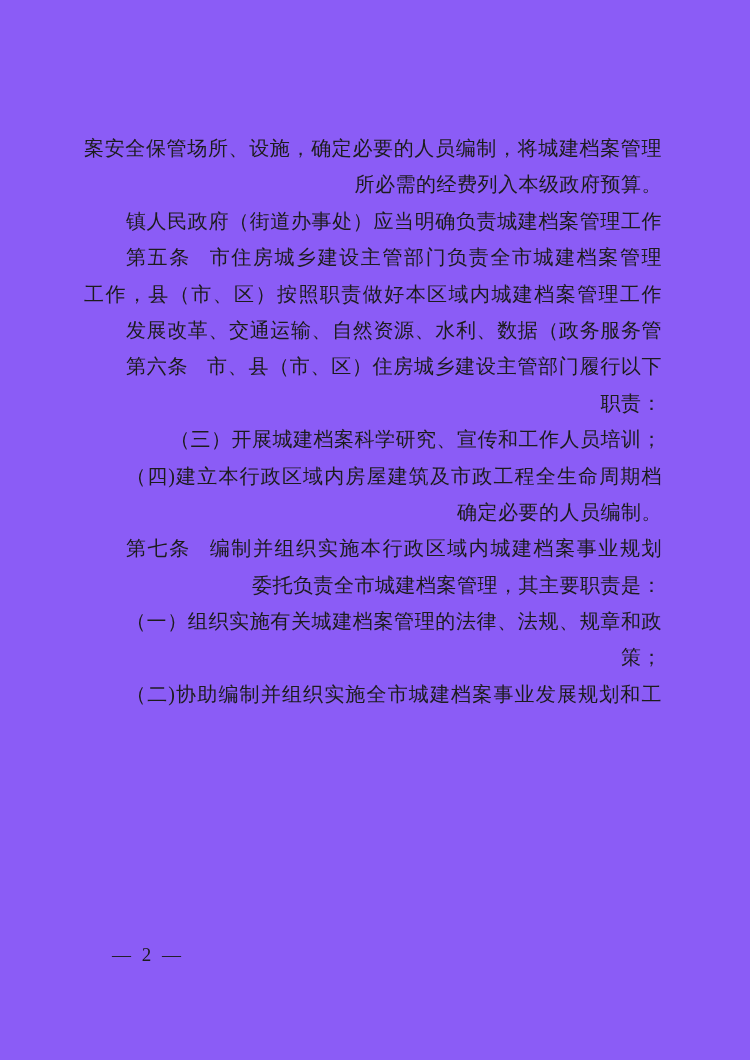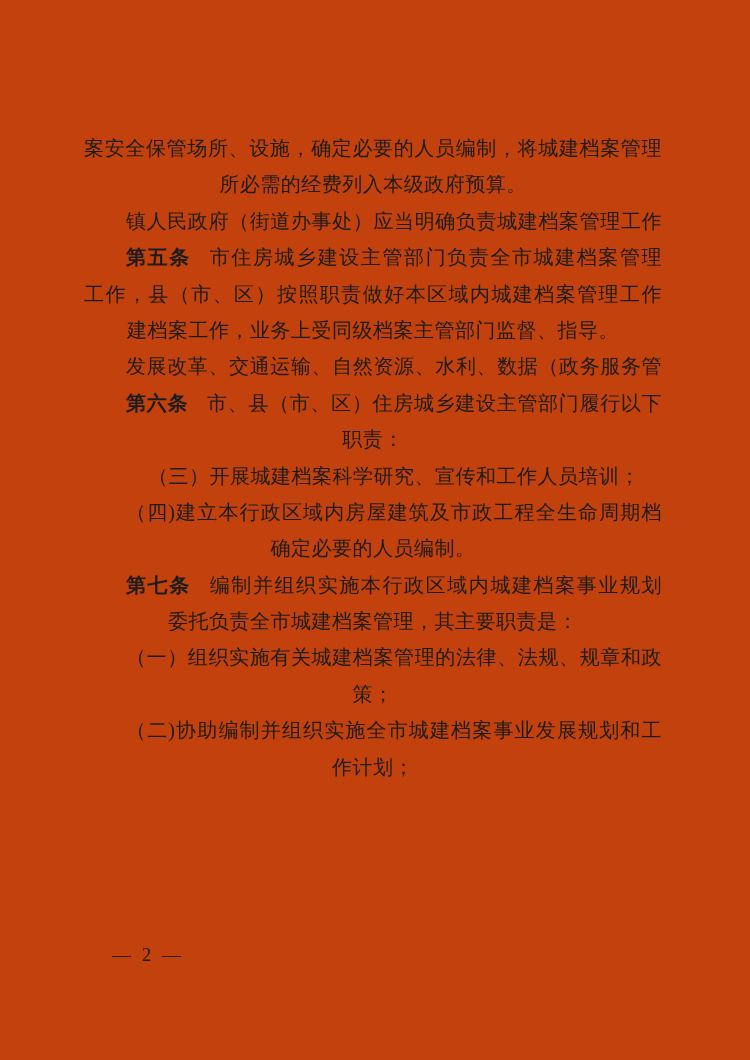--- a/index.html
+++ b/index.html
@@ -4,50 +4,50 @@
 <style>
   html, body {
     margin: 0;
     padding: 0;
     background: #ffffff;
   }
   .page {
     position: relative;
     width: 750px;
     height: 1060px;
-    background: #c2410c;
+    background: #8b5cf6;
     overflow: hidden;
     font-family: "Liberation Serif", "DejaVu Serif", serif;
     color: #1c1c1c;
   }
   .text-block {
     position: absolute;
     left: 84px;
     top: 130px;
     width: 578px;
   }
   .line {
     font-size: 20px;
     line-height: 36.4px;
     height: 36.4px;
     letter-spacing: 0.5px;
     white-space: nowrap;
-    text-align: center;
+    text-align: right;
   }
   .line.fill {
     white-space: normal;
     text-align: justify;
     text-align-last: justify;
   }
   .line.indent {
     text-indent: 42px;
   }
   .line .lead {
     font-family: "Liberation Sans", "DejaVu Sans", sans-serif;
-    font-weight: 700;
+    font-weight: 400;
     margin-right: 19px;
   }
   .footer {
     position: absolute;
     left: 112px;
     top: 944px;
     font-size: 19px;
     letter-spacing: 3px;
     color: #1c1c1c;
     font-family: "Liberation Serif", "DejaVu Serif", serif;
@@ -56,28 +56,26 @@
 </head>
 <body>
 
 <div class="page">
   <div class="text-block" id="text-block">
       <div class="line fill"><span>案安全保管场所、设施，确定必要的人员编制，将城建档案管理</span></div>
       <div class="line"><span>所必需的经费列入本级政府预算。</span></div>
       <div class="line indent fill"><span>镇人民政府（街道办事处）应当明确负责城建档案管理工作</span></div>
       <div class="line indent fill"><span class="lead">第五条</span><span>市住房城乡建设主管部门负责全市城建档案管理</span></div>
       <div class="line fill"><span>工作，县（市、区）按照职责做好本区域内城建档案管理工作</span></div>
-      <div class="line"><span>建档案工作，业务上受同级档案主管部门监督、指导。</span></div>
       <div class="line indent fill"><span>发展改革、交通运输、自然资源、水利、数据（政务服务管</span></div>
       <div class="line indent fill"><span class="lead">第六条</span><span>市、县（市、区）住房城乡建设主管部门履行以下</span></div>
       <div class="line"><span>职责：</span></div>
       <div class="line indent"><span>（三）开展城建档案科学研究、宣传和工作人员培训；</span></div>
       <div class="line indent fill"><span>（四)建立本行政区域内房屋建筑及市政工程全生命周期档</span></div>
       <div class="line"><span>确定必要的人员编制。</span></div>
       <div class="line indent fill"><span class="lead">第七条</span><span>编制并组织实施本行政区域内城建档案事业规划</span></div>
       <div class="line"><span>委托负责全市城建档案管理，其主要职责是：</span></div>
       <div class="line indent fill"><span>（一）组织实施有关城建档案管理的法律、法规、规章和政</span></div>
       <div class="line"><span>策；</span></div>
       <div class="line indent fill"><span>（二)协助编制并组织实施全市城建档案事业发展规划和工</span></div>
-      <div class="line"><span>作计划；</span></div>
     </div>
   <div class="footer">— 2 —</div>
 </div>
 
 </body></html>

